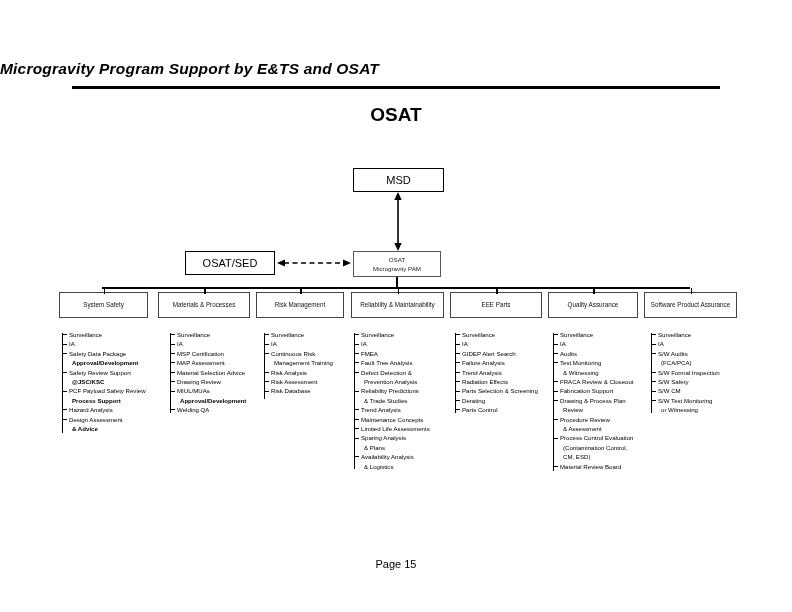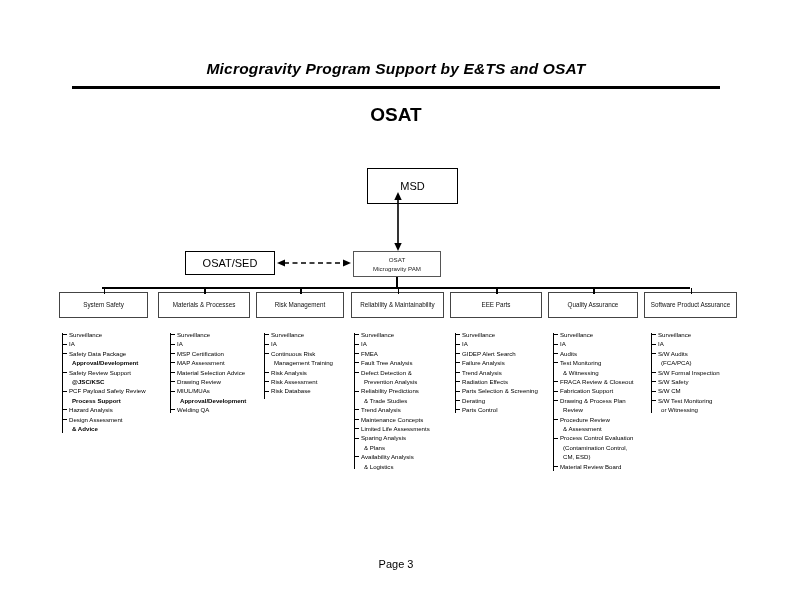--- a/index.html
+++ b/index.html
@@ -15,21 +15,20 @@
     color: #000000;
     overflow: hidden;
   }
 
   
   #slide-title {
     position: absolute;
     left: 0;
     top: 60px;
     width: 792px;
-    text-align: center;
     font-size: 15.5px;
     font-weight: bold;
     font-style: italic;
     letter-spacing: 0.2px;
   }
   #title-rule {
     position: absolute;
     left: 72px;
     top: 86px;
     width: 648px;
@@ -55,24 +54,24 @@
     border: 1px solid #000000;
     background: #ffffff;
     display: flex;
     align-items: center;
     justify-content: center;
     text-align: center;
     line-height: 1.15;
   }
 
   #box-msd {
-    left: 367px;
+    left: 353px;
     top: 168px;
     width: 91px;
-    height: 36px;
+    height: 24px;
     border-width: 1.5px;
     font-size: 11px;
   }
 
   #box-edad {
     left: 185px;
     top: 251px;
     width: 90px;
     height: 24px;
     border-width: 1.5px;
@@ -373,13 +372,13 @@
         <li class="cont">(FCA/PCA)</li>
         <li class="has-dash">S/W Formal Inspection</li>
         <li class="has-dash">S/W Safety</li>
         <li class="has-dash">S/W CM</li>
         <li class="has-dash">S/W Test Monitoring</li>
         <li class="cont">or Witnessing</li>
       </ul>
     </div>
   </div>
 
-<div id="page-footer">Page 3</div>
+<div id="page-footer">Page 15</div>
 
 </body></html>

